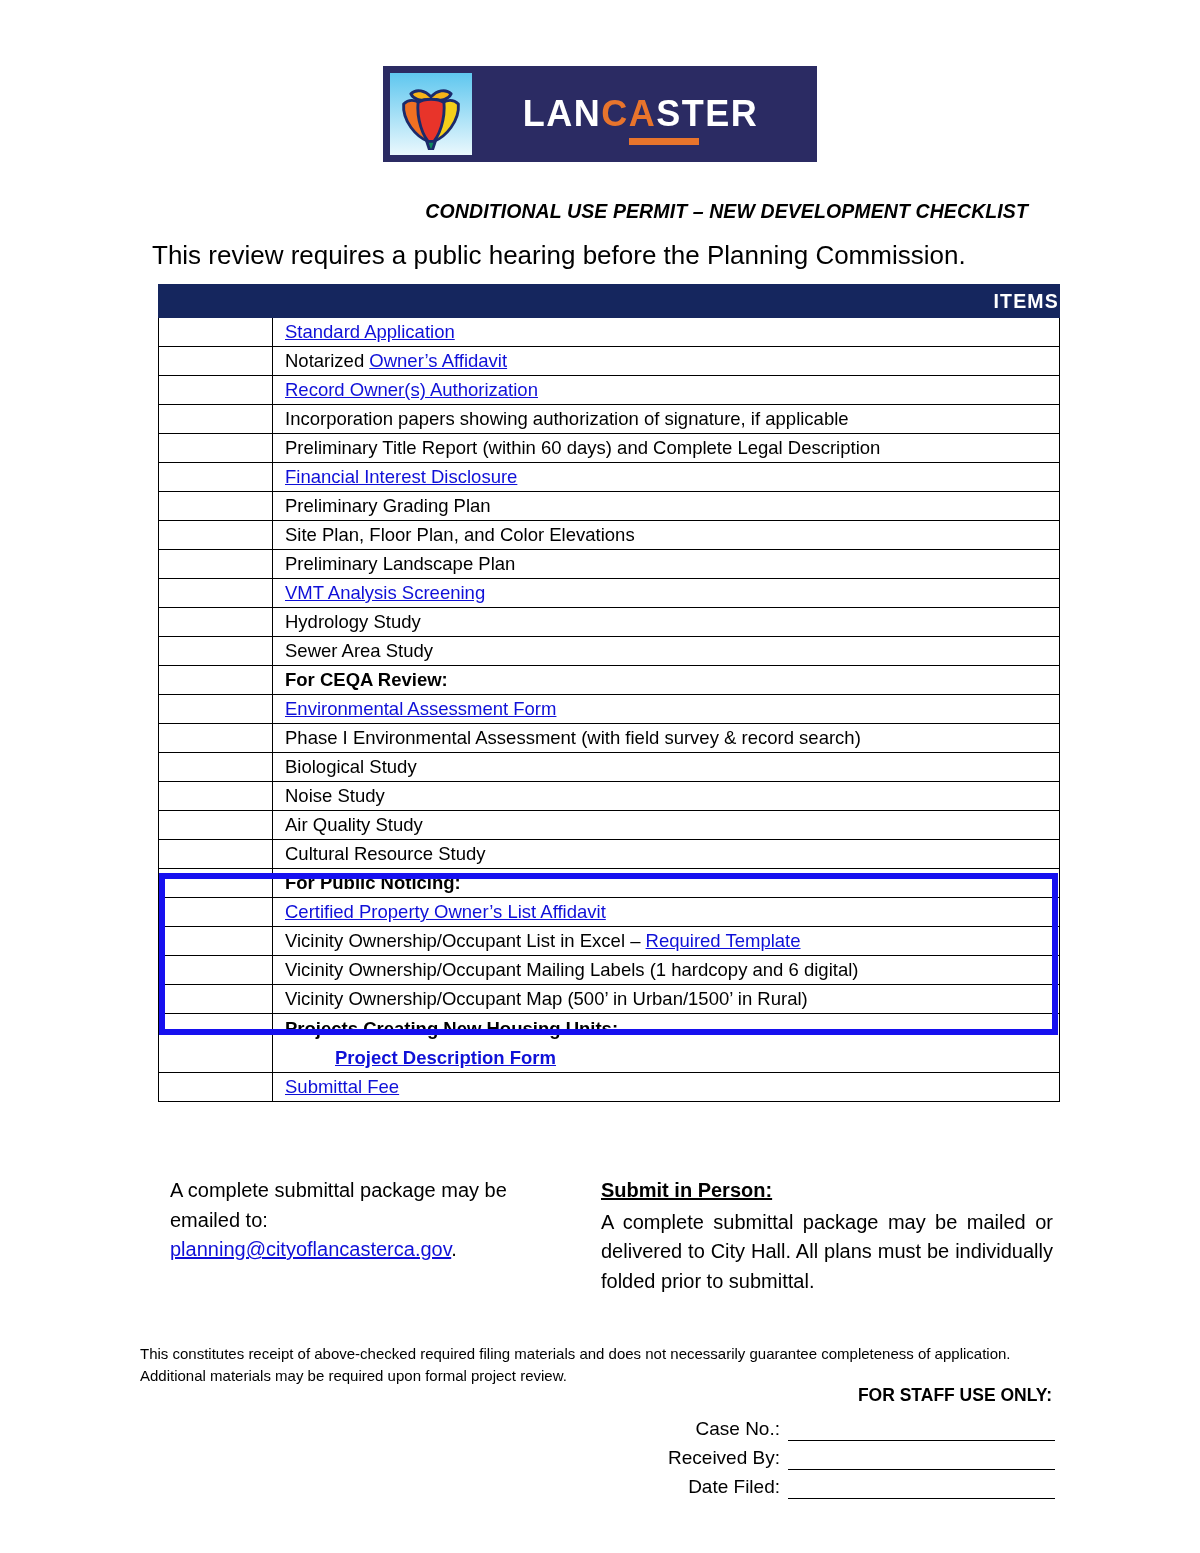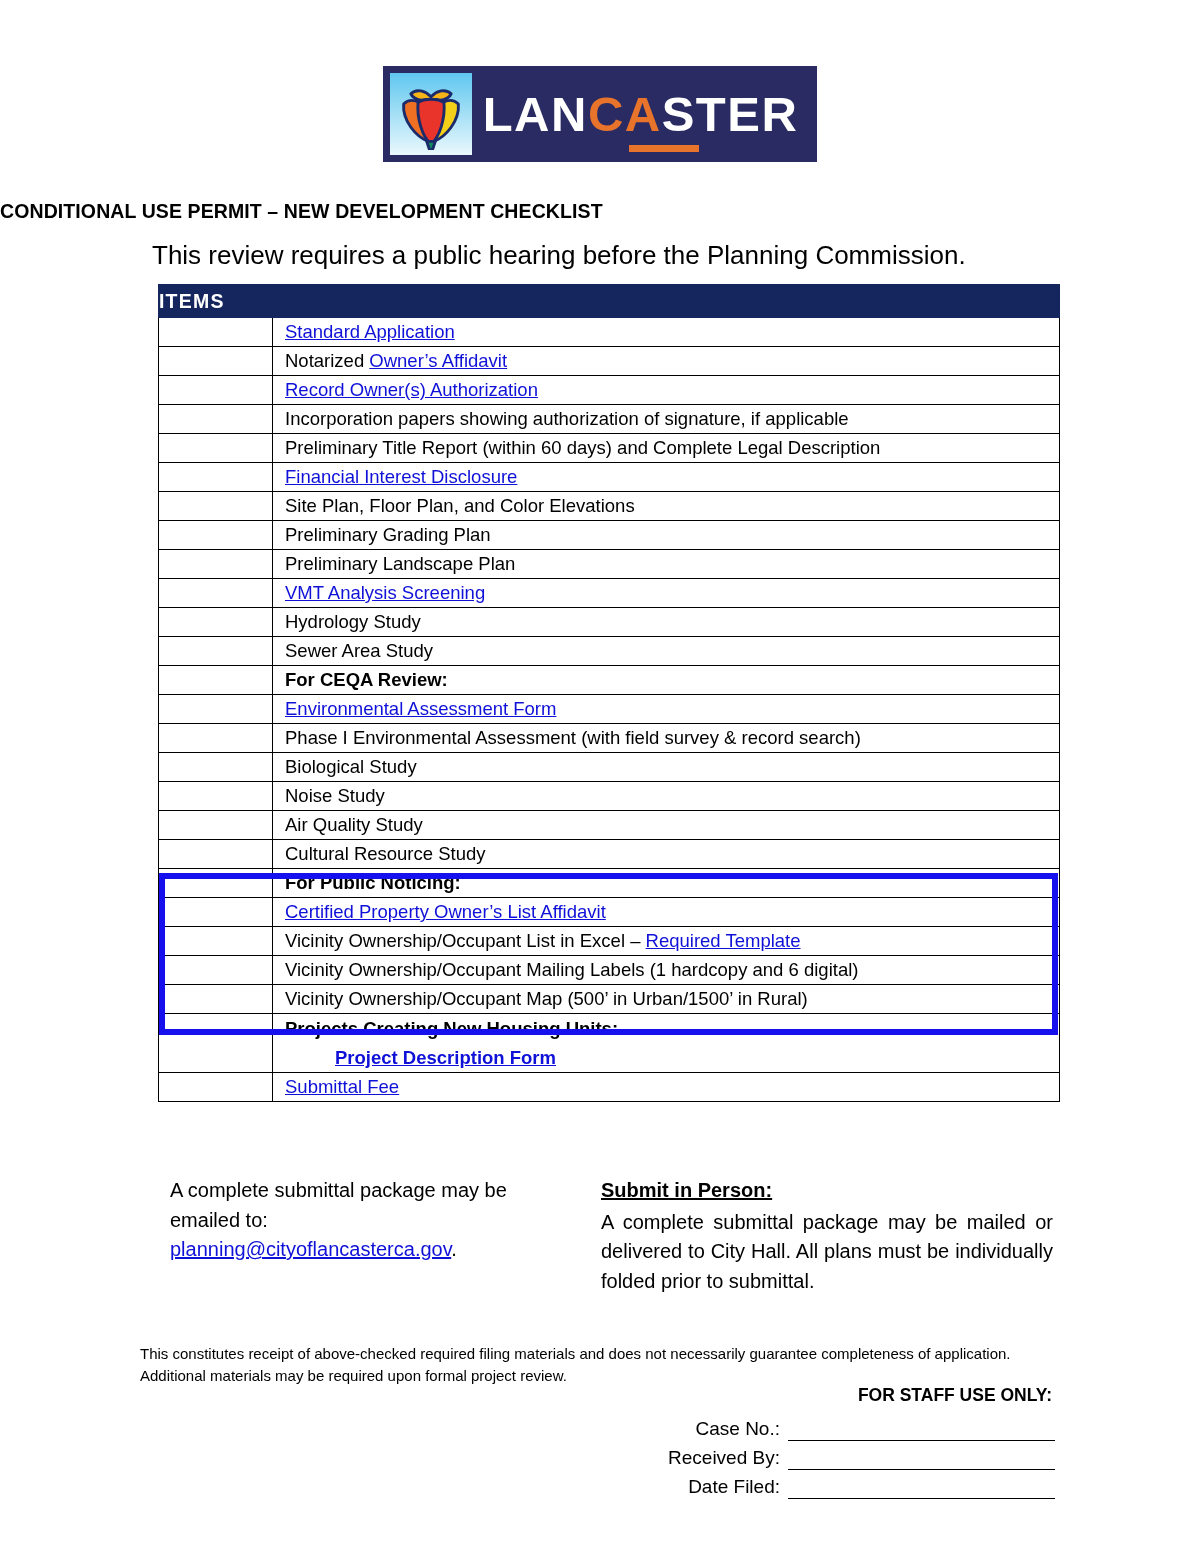--- a/index.html
+++ b/index.html
@@ -36,21 +36,21 @@
     flex: none;
     display: flex;
     align-items: center;
     justify-content: center;
   }
   .logo-text {
     flex: 1;
     text-align: center;
     font-family: "Liberation Sans", sans-serif;
     font-weight: bold;
-    font-size: 49px;
+    font-size: 36px;
     letter-spacing: 1.5px;
     line-height: 1;
     position: relative;
     padding-right: 8px;
   }
   .logo-text .w { color: #ffffff; }
   .logo-text .o { color: #e8742c; }
   .logo-underline {
     position: absolute;
     height: 7px;
@@ -60,24 +60,25 @@
     margin-left: -16px;
     bottom: -13px;
   }
 
   
   .doc-title {
     position: absolute;
     left: 0;
     top: 200px;
     width: 1028px;
-    text-align: left;
+    text-align: right;
     font-size: 19.5px;
     font-weight: bold;
     letter-spacing: 0.1px;
+    font-style: italic;
   }
   .intro {
     position: absolute;
     left: 152px;
     top: 240px;
     font-size: 26px;
     font-family: Liberation Sans, sans-serif;
   }
 
   
@@ -94,21 +95,21 @@
     padding: 0;
   }
   .checklist th.hdr {
     background: #15265e;
     color: #ffffff;
     font-size: 19.5px;
     font-weight: bold;
     letter-spacing: 1.2px;
     height: 32px;
     border-color: #15265e;
-    text-align: left;
+    text-align: right;
   }
   col.cb { width: 114px; }
   td.cb { }
   td.item {
     font-size: 18.5px;
     height: 28px;
     line-height: 28px;
     padding-left: 12px;
     white-space: nowrap;
   }
@@ -246,25 +247,25 @@
       <tr>
         <td class="cb"></td>
         <td class="item"><span>Preliminary Title Report (within 60 days) and Complete Legal Description</span></td>
       </tr>
       <tr>
         <td class="cb"></td>
         <td class="item"><a class="lnk" href="#">Financial Interest Disclosure</a></td>
       </tr>
       <tr>
         <td class="cb"></td>
+        <td class="item"><span>Preliminary Grading Plan</span></td>
+      </tr>
+      <tr>
+        <td class="cb"></td>
         <td class="item"><span>Site Plan, Floor Plan, and Color Elevations</span></td>
-      </tr>
-      <tr>
-        <td class="cb"></td>
-        <td class="item"><span>Preliminary Grading Plan</span></td>
       </tr>
       <tr>
         <td class="cb"></td>
         <td class="item"><span>Preliminary Landscape Plan</span></td>
       </tr>
       <tr>
         <td class="cb"></td>
         <td class="item"><a class="lnk" href="#">VMT Analysis Screening</a></td>
       </tr>
       <tr>

